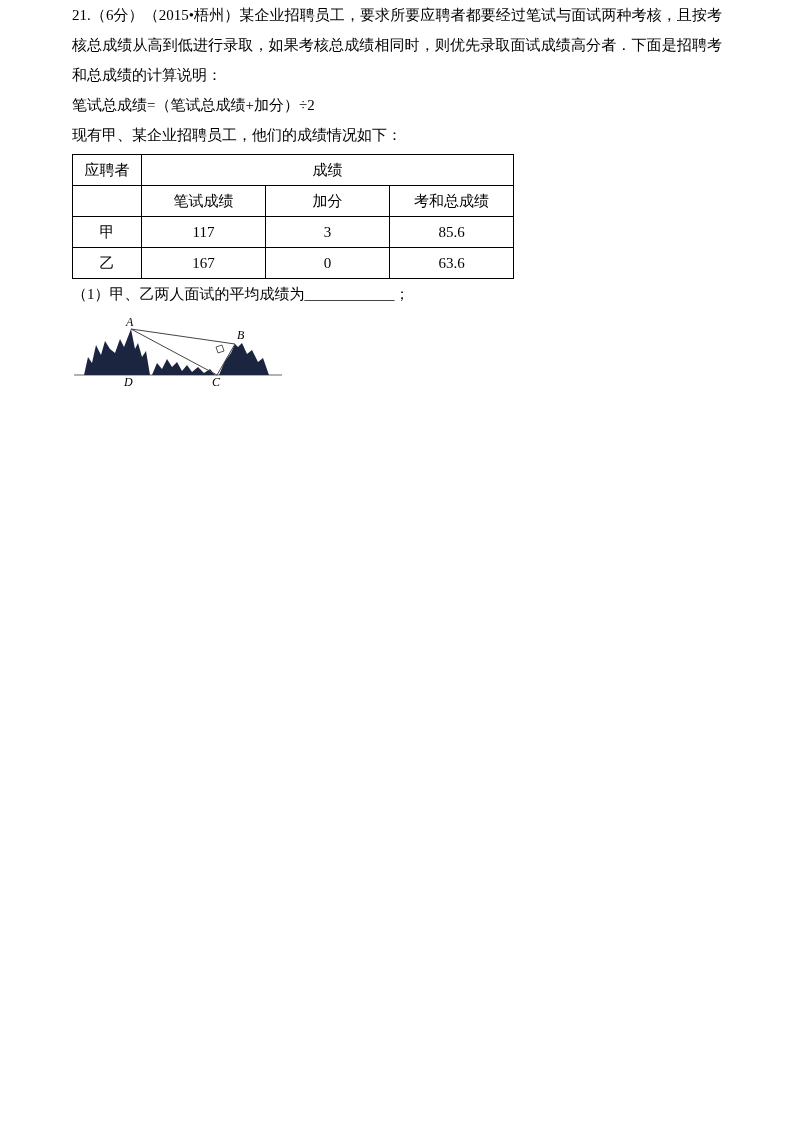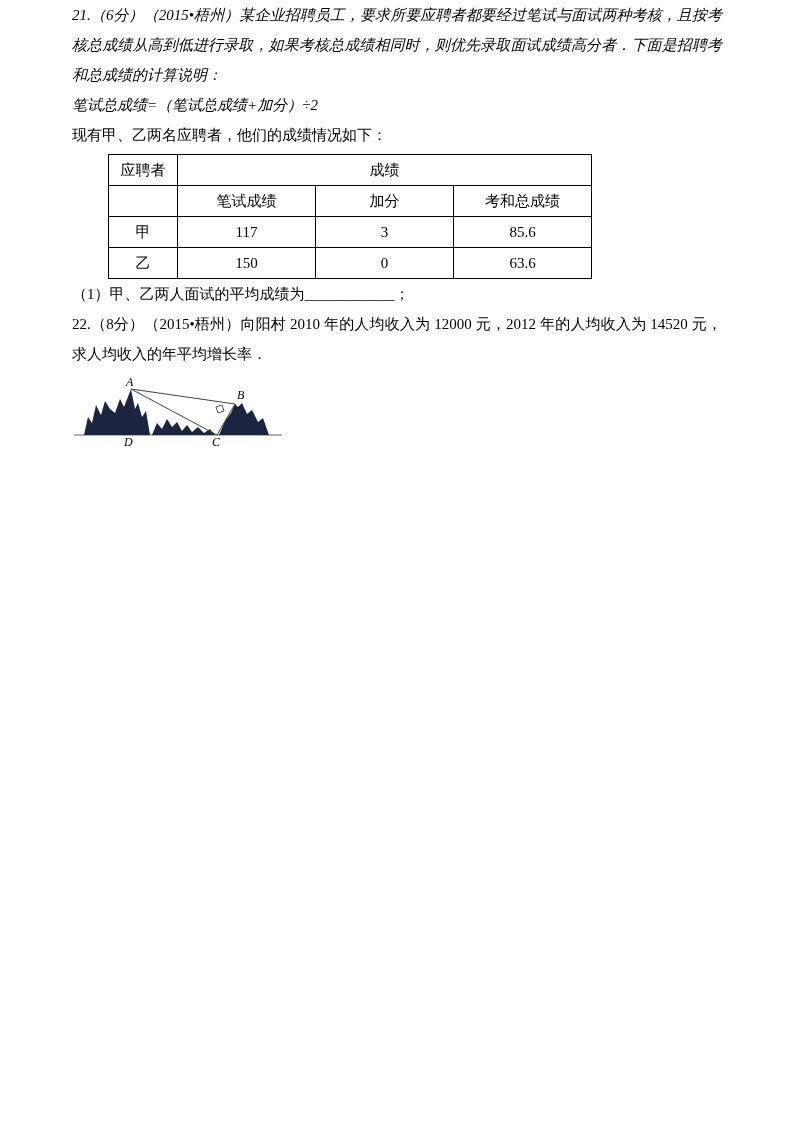--- a/index.html
+++ b/index.html
@@ -22,30 +22,29 @@
     left: 72px;
     top: 0;
     width: 650px;
   }
   p.para {
     margin: 0;
     line-height: 30px;
     text-align: justify;
     word-break: break-all;
   }
-  .q21-stem   { margin-top: 190px; font-style: italic; }
-  .formula    { margin-top: 6px; text-align: left; font-style: italic; }
+  .q21-stem   { margin-top: 190px; }
+  .formula    { margin-top: 6px; text-align: left; }
   .table-intro{ margin-top: 0; text-align: left; }
   table.score {
     border-collapse: collapse;
     margin-top: 4px;
-    width: 484px;
+    width: 442px;
     text-align: center;
     table-layout: fixed;
-    margin-left: 36px;
   }
   table.score td {
     border: 1px solid #000;
     height: 30px;
     padding: 0 4px;
     font-size: 15px;
     vertical-align: middle;
   }
   .col-app       { width: 60px; }
   .col-written   { width: 222px; }
@@ -68,21 +67,21 @@
   }
 </style>
 </head>
 <body>
 
 <div class="page">
   <div class="content">
 
     <p class="para q21-stem">21.（6分）（2015•梧州）某企业招聘员工，要求所要应聘者都要经过笔试与面试两种考核，且按考核总成绩从高到低进行录取，如果考核总成绩相同时，则优先录取面试成绩高分者．下面是招聘考和总成绩的计算说明：</p>
     <p class="para formula">笔试总成绩=（笔试总成绩+加分）÷2</p>
-    <p class="para table-intro">现有甲、乙两名应聘者，他们的成绩情况如下：</p>
+    <p class="para table-intro">现有甲、某企业招聘员工，他们的成绩情况如下：</p>
 
     <table class="score">
       <tbody>
           <tr>
         <td class="col-app">应聘者</td>
         <td colspan="3">成绩</td>
       </tr>
       <tr>
         <td></td>
         <td class="col-written">笔试成绩</td>
@@ -90,30 +89,29 @@
         <td class="col-interview">考和总成绩</td>
       </tr>
       <tr>
         <td>甲</td>
         <td>117</td>
         <td>3</td>
         <td>85.6</td>
       </tr>
       <tr>
         <td>乙</td>
-        <td>150</td>
+        <td>167</td>
         <td>0</td>
         <td>63.6</td>
       </tr>
     </tbody>
       </table>
 
     <p class="para part">（1）甲、乙两人面试的平均成绩为____________；</p>
 
-    <p class="para q22-stem">22.（8分）（2015•梧州）向阳村 2010 年的人均收入为 12000 元，2012 年的人均收入为 14520 元，求人均收入的年平均增长率．</p>
 
 
     <div class="figure">
       <svg width="215" height="74" viewBox="0 0 215 74" xmlns="http://www.w3.org/2000/svg">
 
         <line x1="0" y1="62" x2="208" y2="62" stroke="#666" stroke-width="1.2"></line>
 
         <polygon points="10,62 14,44 18,50 22,32 27,42 31,28 36,36 41,40 46,26 50,34 57,16 61,36 64,30 68,44 72,38 76,62" fill="#1b2540"></polygon>
 
         <polygon points="78,62 83,50 88,56 93,46 98,54 103,49 108,58 113,52 118,59 124,54 130,60 136,56 141,62" fill="#1b2540"></polygon>

